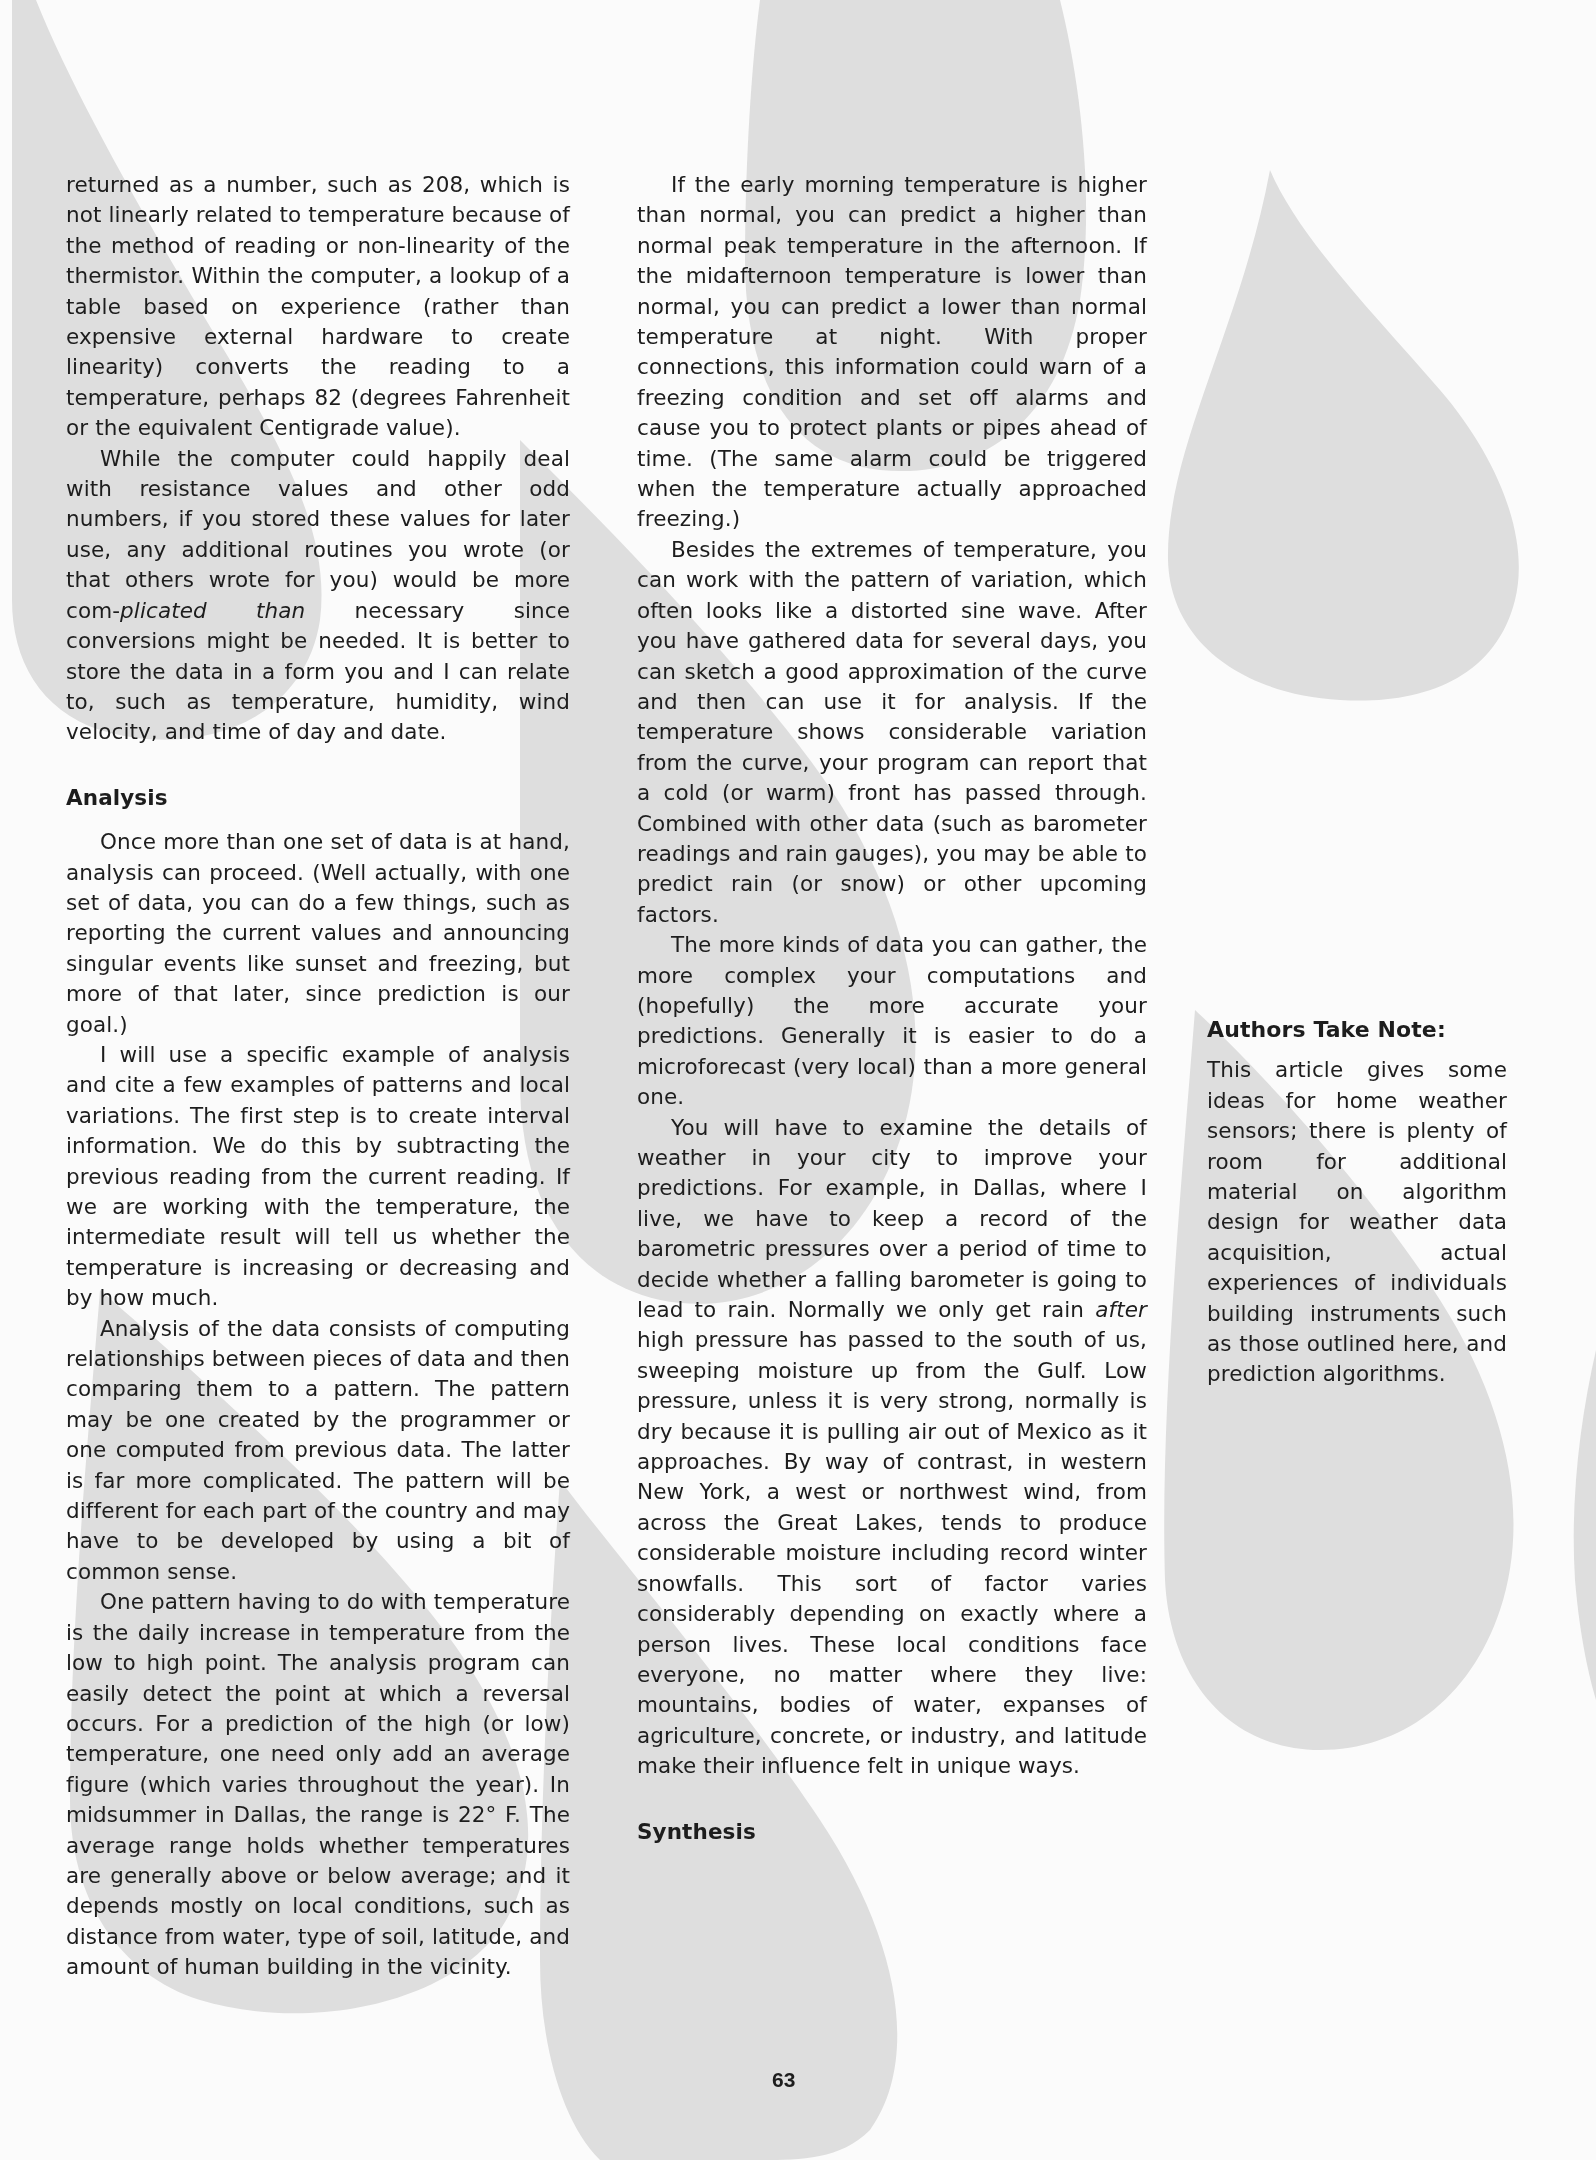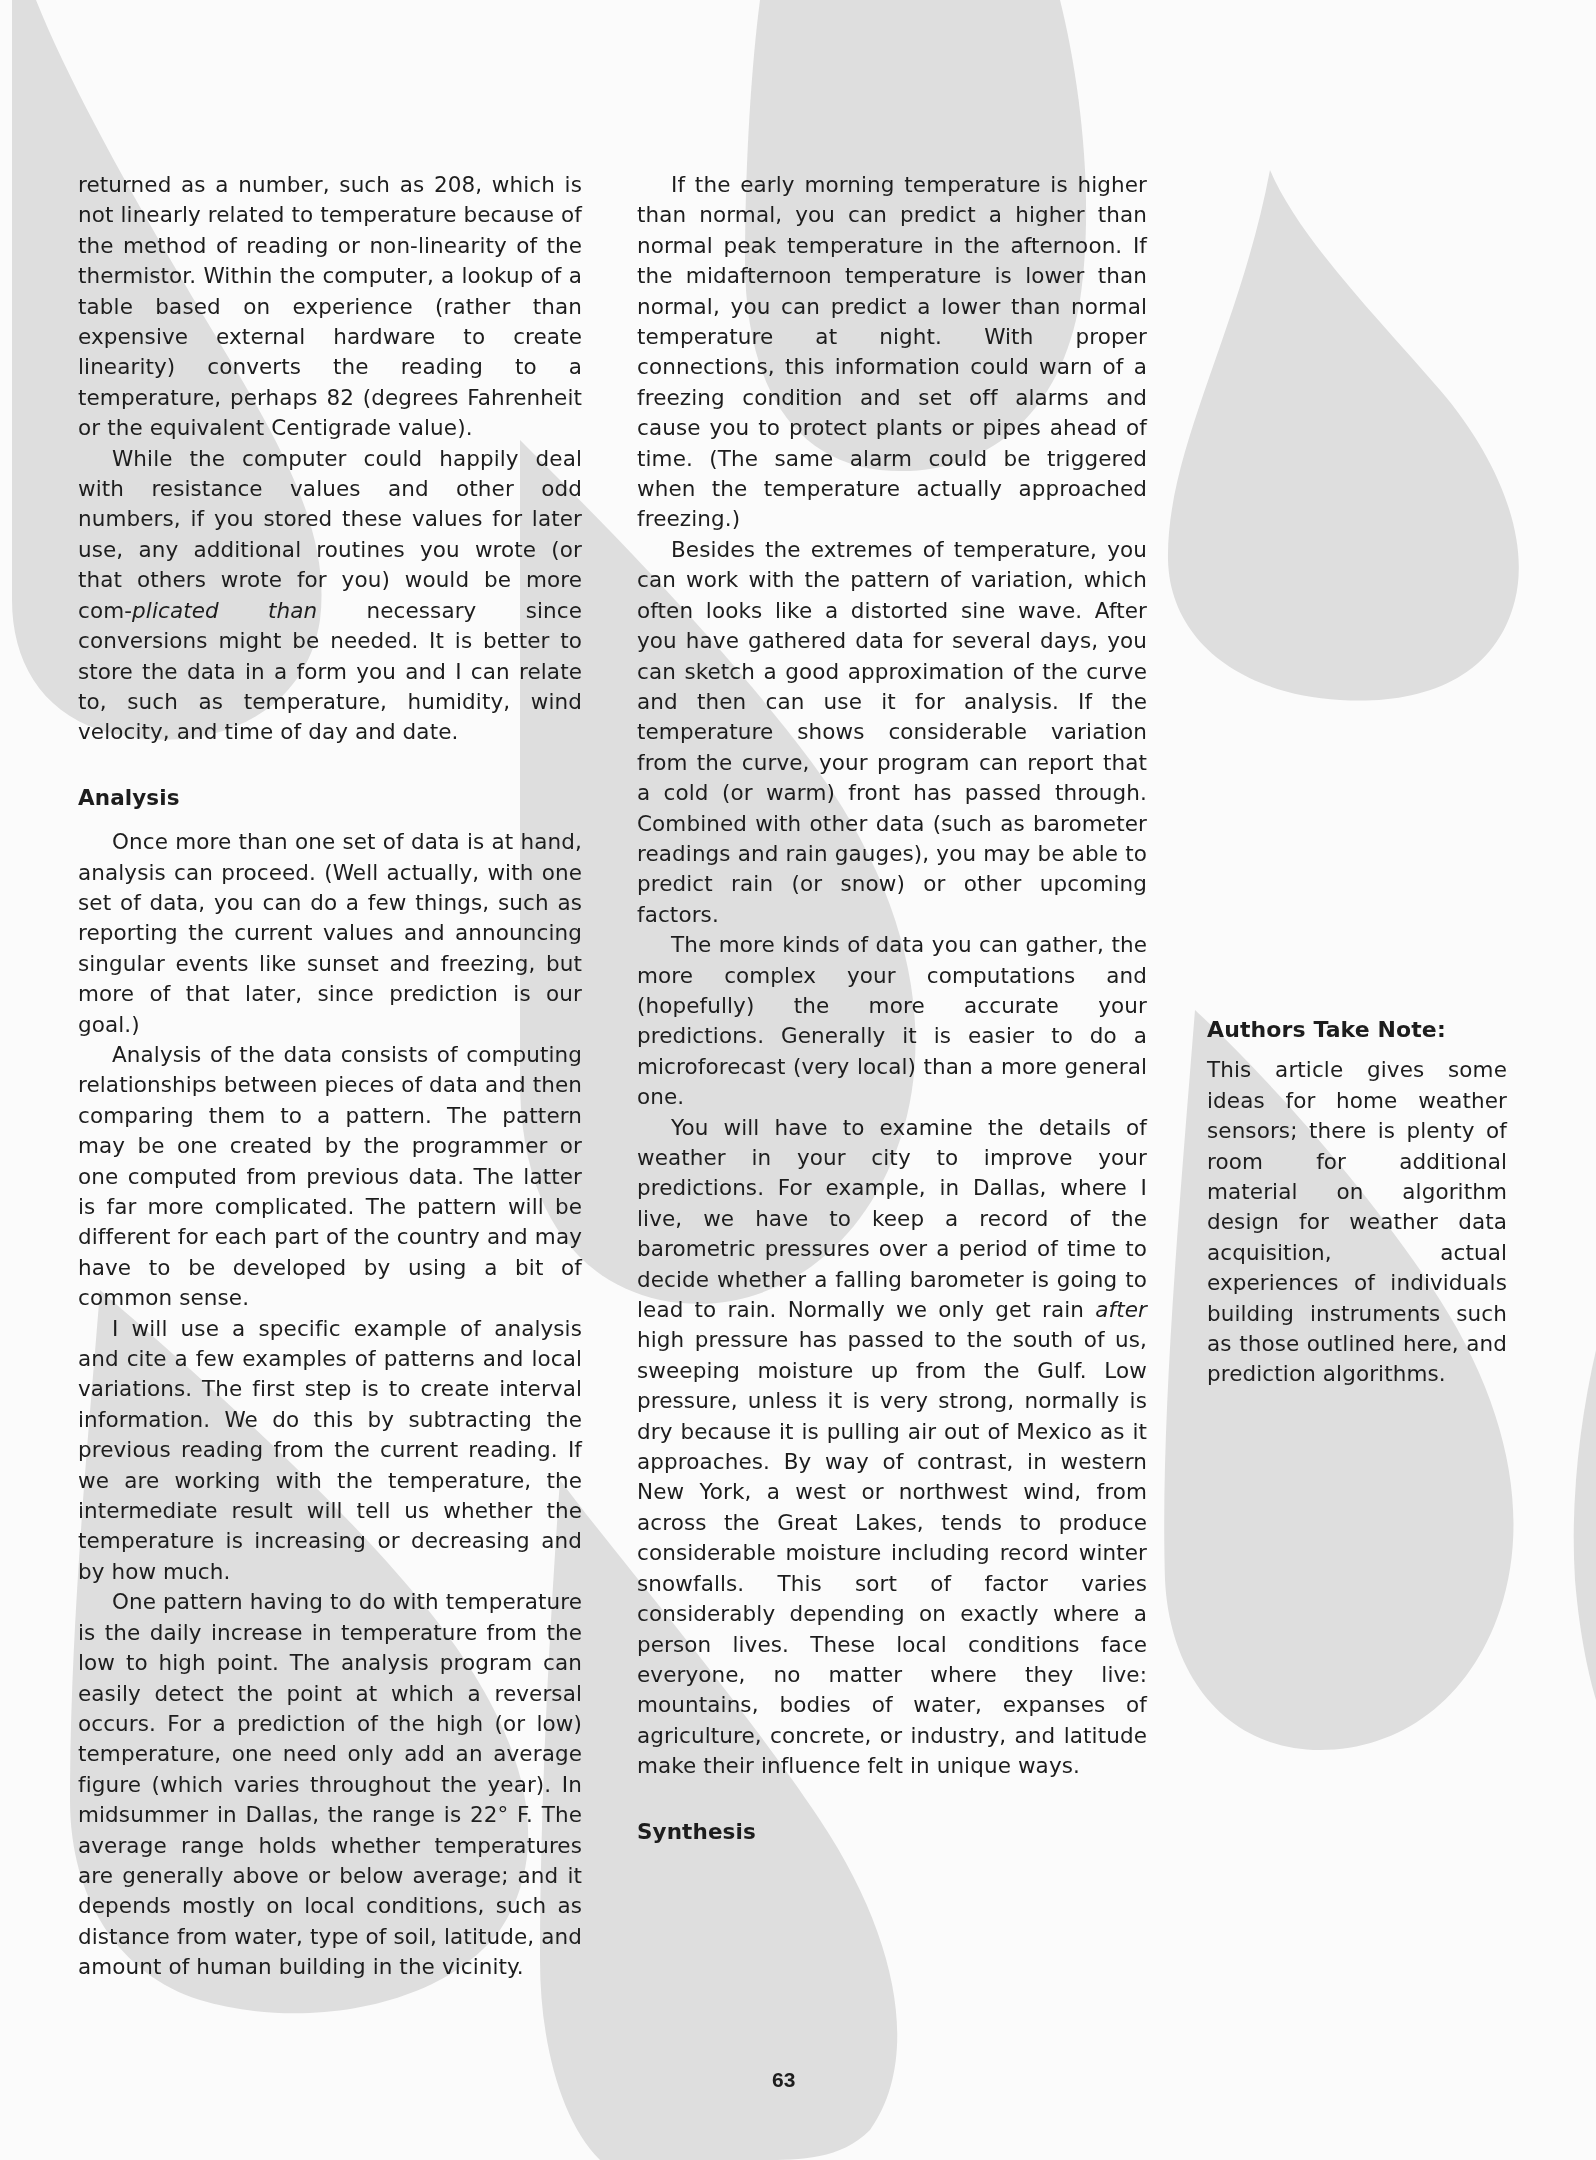--- a/index.html
+++ b/index.html
@@ -7,21 +7,21 @@
     width: 1596px; height: 2160px; position: relative; overflow: hidden;
     background: #fbfbfb; color: #1d1d1d;
     font-family: "DejaVu Sans", sans-serif;
   }
   .bg { position: absolute; left: 0; top: 0; width: 1596px; height: 2160px; z-index: 0; }
   .col {
     position: absolute; z-index: 1;
     font-size: 21.5px; line-height: 30.4px; text-align: justify;
     hyphens: manual; letter-spacing: 0.1px;
   }
-  #col-left { left: 78px; top: 170px; width: 504px; }
+  #col-left { left: 66px; top: 170px; width: 504px; }
   #col-mid { left: 637px; top: 170px; width: 510px; }
   #col-side { left: 1207px; top: 1015px; width: 300px; }
   .col p { margin: 0; text-indent: 34px; }
   .col p.noindent { text-indent: 0; }
   .col h3 { font-weight: bold; font-size: 21.5px; margin: 35px 0 14px 0; }
   .col h3.side-head { margin: 0 0 10px 0; font-size: 22px; }
   .italic { font-style: italic; }
   .side-body { text-align: justify; font-size: 21.5px; line-height: 30.4px; }
   .pagenum {
     position: absolute; z-index: 1; left: 772px; top: 2068px;
@@ -50,22 +50,22 @@
 
     <path d="M 1596 1350 C 1580 1420 1570 1500 1575 1580 C 1580 1640 1590 1680 1596 1700 Z"></path>
   </g>
 </svg>
 
 <div class="col" id="col-left">
   <p class="noindent">returned as a number, such as 208, which is not linearly related to temperature because of the method of reading or non-linearity of the thermistor. Within the computer, a lookup of a table based on experience (rather than expensive external hardware to create linearity) converts the reading to a temperature, perhaps 82 (degrees Fahrenheit or the equivalent Centigrade value).</p>
   <p><span>While the computer could happily deal with resistance values and other odd numbers, if you stored these values for later use, any additional routines you wrote (or that others wrote for you) would be more com-</span><span class="italic">plicated than</span><span> necessary since conversions might be needed. It is better to store the data in a form you and I can relate to, such as temperature, humidity, wind velocity, and time of day and date.</span></p>
   <h3>Analysis</h3>
   <p>Once more than one set of data is at hand, analysis can proceed. (Well actually, with one set of data, you can do a few things, such as reporting the current values and announcing singular events like sunset and freezing, but more of that later, since prediction is our goal.)</p>
+  <p>I will use a specific example of analysis and cite a few examples of patterns and local variations. The first step is to create interval information. We do this by subtracting the previous reading from the current reading. If we are working with the temperature, the intermediate result will tell us whether the temperature is increasing or decreasing and by how much.</p>
   <p>Analysis of the data consists of computing relationships between pieces of data and then comparing them to a pattern. The pattern may be one created by the programmer or one computed from previous data. The latter is far more complicated. The pattern will be different for each part of the country and may have to be developed by using a bit of common sense.</p>
-  <p>I will use a specific example of analysis and cite a few examples of patterns and local variations. The first step is to create interval information. We do this by subtracting the previous reading from the current reading. If we are working with the temperature, the intermediate result will tell us whether the temperature is increasing or decreasing and by how much.</p>
   <p>One pattern having to do with temperature is the daily increase in temperature from the low to high point. The analysis program can easily detect the point at which a reversal occurs. For a prediction of the high (or low) temperature, one need only add an average figure (which varies throughout the year). In midsummer in Dallas, the range is 22° F. The average range holds whether temperatures are generally above or below average; and it depends mostly on local conditions, such as distance from water, type of soil, latitude, and amount of human building in the vicinity.</p>
 </div>
 
 <div class="col" id="col-mid">
   <p>If the early morning temperature is higher than normal, you can predict a higher than normal peak temperature in the afternoon. If the midafternoon temperature is lower than normal, you can predict a lower than normal temperature at night. With proper connections, this information could warn of a freezing condition and set off alarms and cause you to protect plants or pipes ahead of time. (The same alarm could be triggered when the temperature actually approached freezing.)</p>
   <p>Besides the extremes of temperature, you can work with the pattern of variation, which often looks like a distorted sine wave. After you have gathered data for several days, you can sketch a good approximation of the curve and then can use it for analysis. If the temperature shows considerable variation from the curve, your program can report that a cold (or warm) front has passed through. Combined with other data (such as barometer readings and rain gauges), you may be able to predict rain (or snow) or other upcoming factors.</p>
   <p>The more kinds of data you can gather, the more complex your computations and (hopefully) the more accurate your predictions. Generally it is easier to do a microforecast (very local) than a more general one.</p>
   <p><span>You will have to examine the details of weather in your city to improve your predictions. For example, in Dallas, where I live, we have to keep a record of the barometric pressures over a period of time to decide whether a falling barometer is going to lead to rain. Normally we only get rain </span><span class="italic">after</span><span> high pressure has passed to the south of us, sweeping moisture up from the Gulf. Low pressure, unless it is very strong, normally is dry because it is pulling air out of Mexico as it approaches. By way of contrast, in western New York, a west or northwest wind, from across the Great Lakes, tends to produce considerable moisture including record winter snowfalls. This sort of factor varies considerably depending on exactly where a person lives. These local conditions face everyone, no matter where they live: mountains, bodies of water, expanses of agriculture, concrete, or industry, and latitude make their influence felt in unique ways.</span></p>
   <h3>Synthesis</h3>
 </div>

